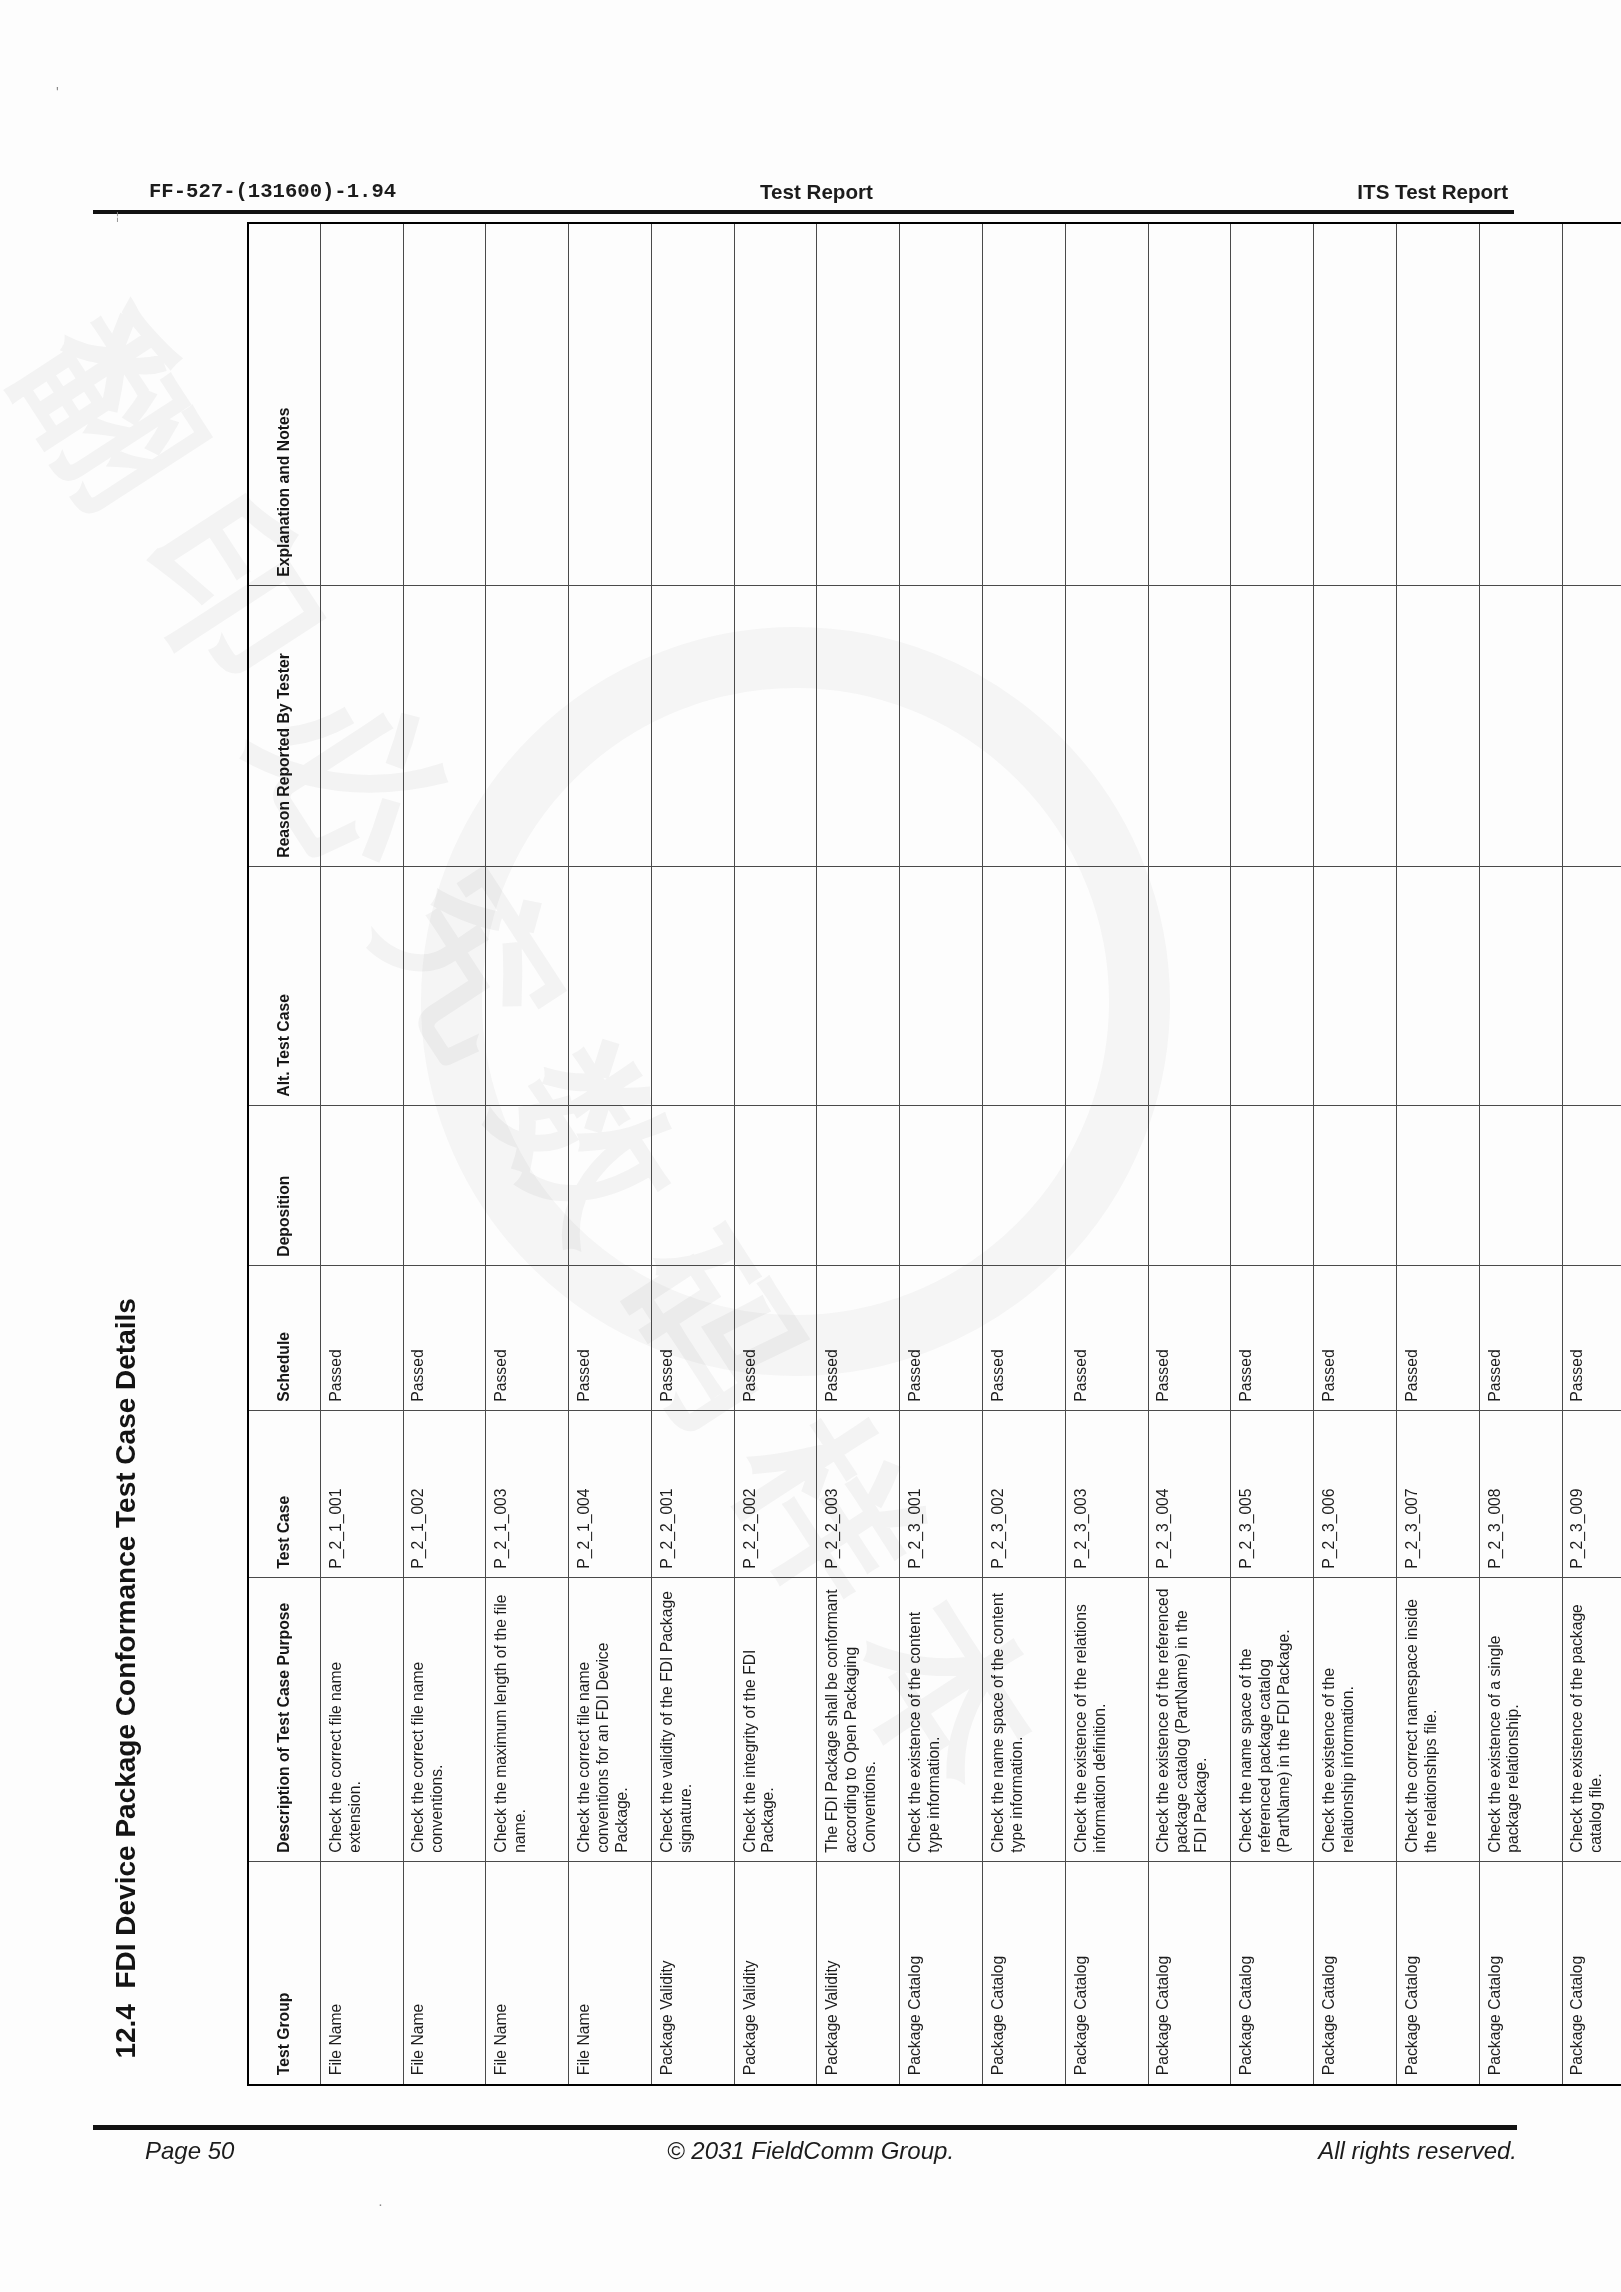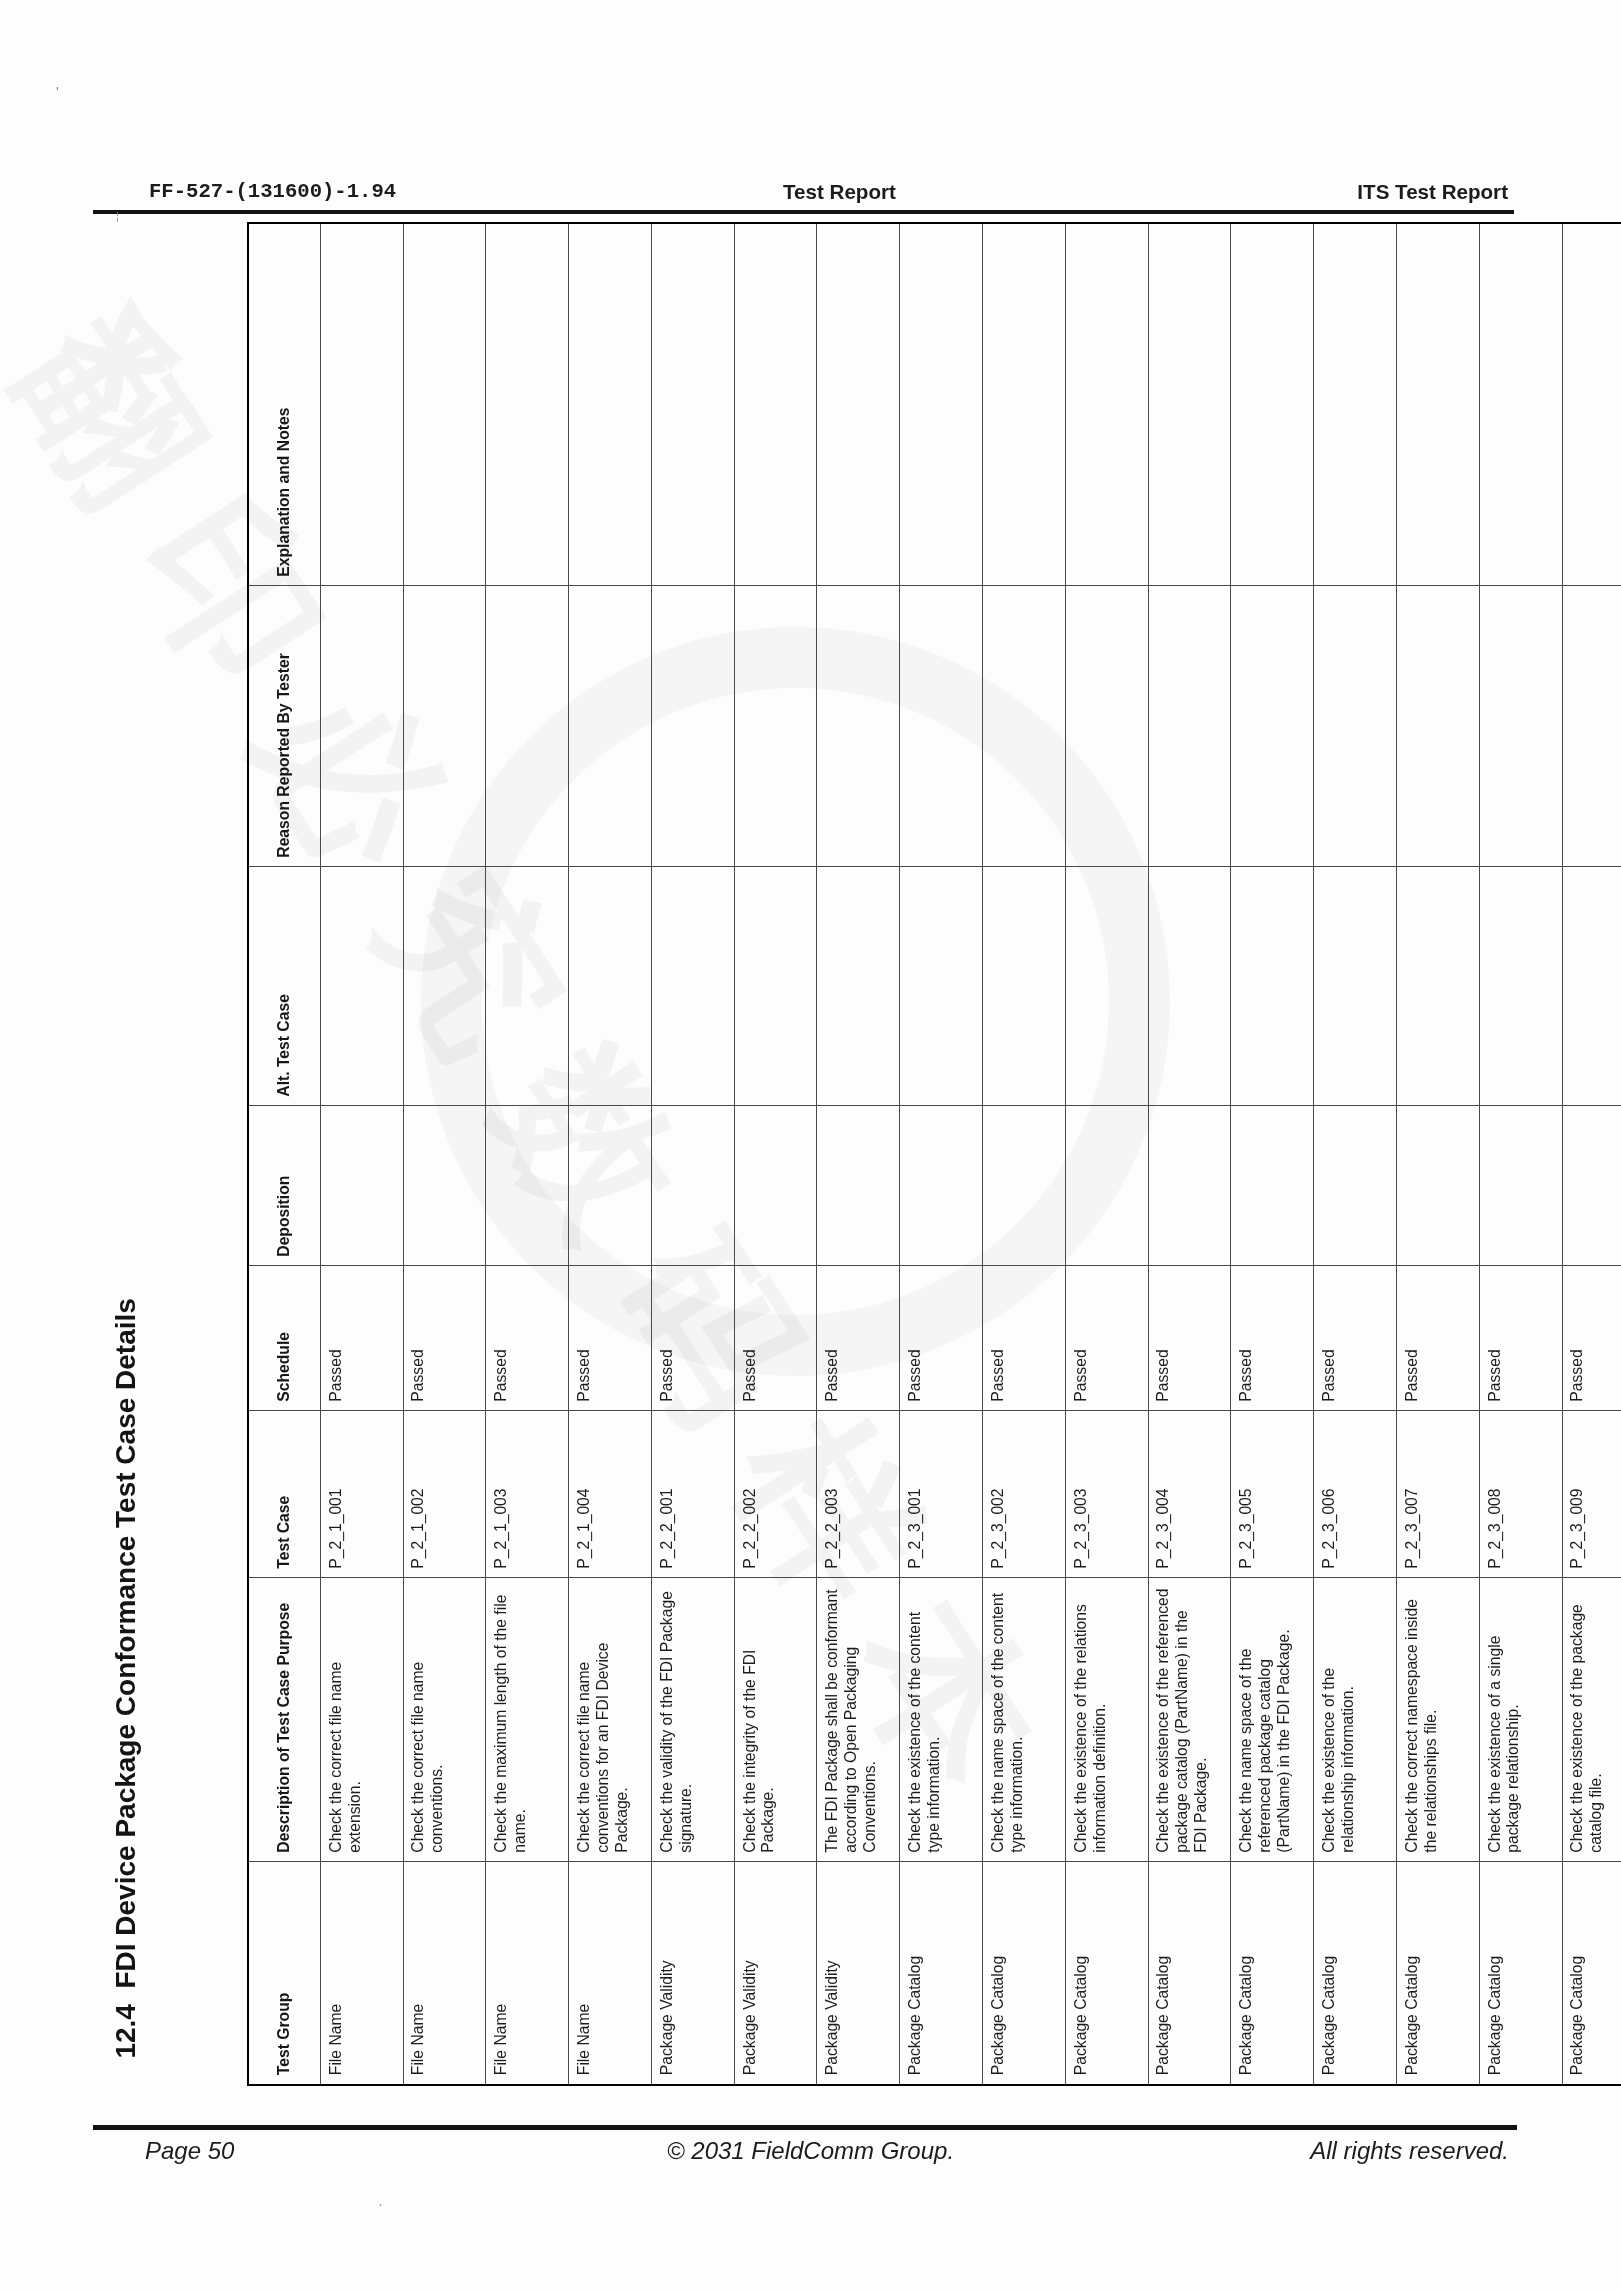--- a/index.html
+++ b/index.html
@@ -7,29 +7,29 @@
     position:relative;
     width:1621px;height:2293px;
     background:#fdfdfd;
     overflow:hidden;
     font-family:"Liberation Sans", sans-serif;
     color:#1c1c1c;
   }
   
   .hdr-text{position:absolute;top:180px;font-size:20.6px;font-weight:bold;white-space:nowrap;}
   .hdr-left{left:149px;font-family:Liberation Mono, monospace;}
-  .hdr-center{left:783px;text-align:right;}
+  .hdr-center{left:760px;text-align:right;}
   .hdr-right{right:113px;}
   .rule{position:absolute;background:#121212;}
   .rule-top{left:93px;top:210px;width:1421px;height:3.9px;}
   .rule-bottom{left:93px;top:2125px;width:1424px;height:4.9px;}
   .ftr-text{position:absolute;top:2137px;font-size:24px;font-style:italic;white-space:nowrap;}
   .ftr-left{left:145px;}
   .ftr-center{left:50%;transform:translateX(-50%);}
-  .ftr-right{right:112px;}
+  .ftr-right{right:104px;}
   
   .watermark{
     position:absolute;left:162px;top:274px;
     transform:rotate(57deg);transform-origin:0 0;
     font-size:172px;font-weight:bold;letter-spacing:47px;
     color:rgba(70,70,70,0.055);white-space:nowrap;z-index:1;
     pointer-events:none;
   }
   .watermark-arc{
     position:absolute;left:421px;top:627px;width:627px;height:627px;

